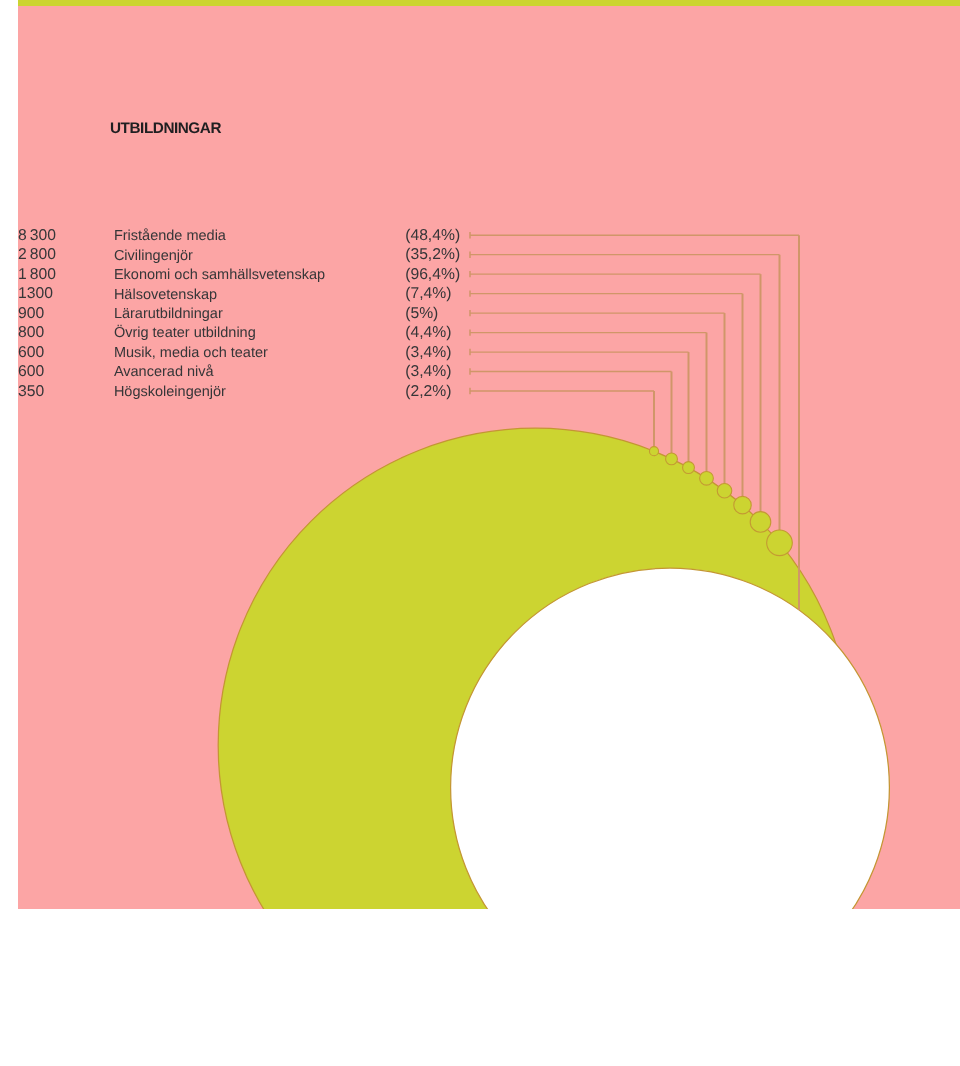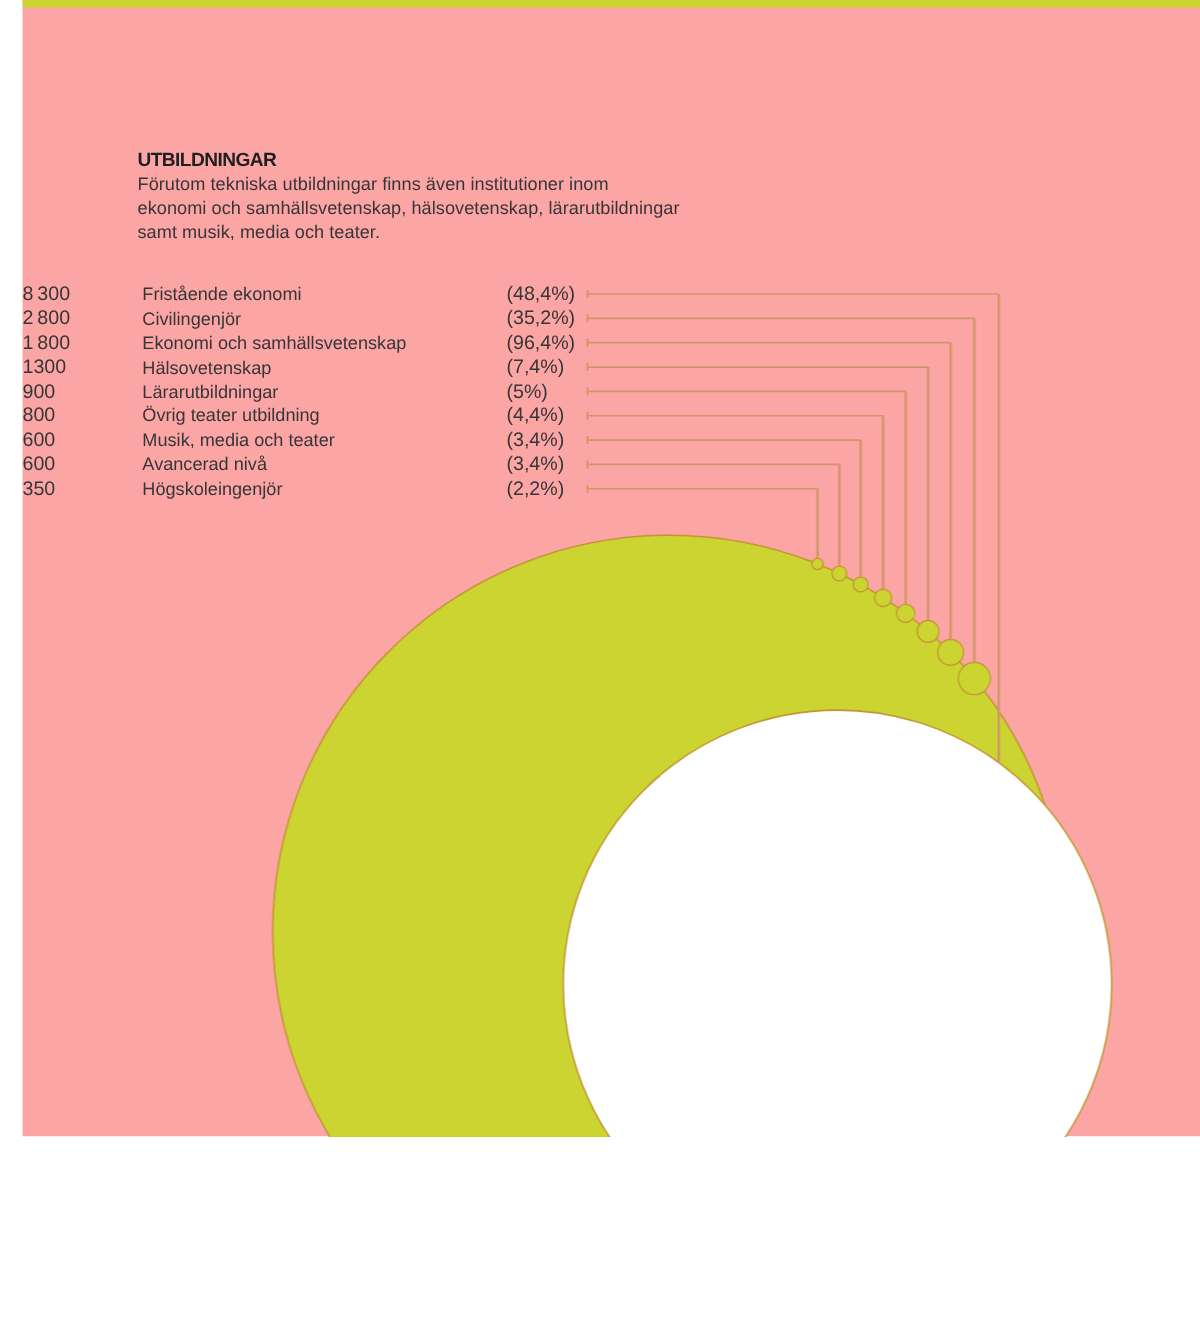--- a/index.html
+++ b/index.html
@@ -43,23 +43,20 @@
 </style>
 </head>
 <body>
 
 <div id="page">
 
   <div id="topbar"></div>
 
   <div id="headline">UTBILDNINGAR</div>
 
-  <div id="intro">Förutom tekniska utbildningar finns även institutioner inom
-ekonomi och samhällsvetenskap, hälsovetenskap, lärarutbildningar
-samt musik, media och teater.</div>
 
   <svg id="gfx" width="960" height="1066" viewBox="0 0 960 1066">
       <circle cx="517.4" cy="745.4" r="317.2" fill="#ccd431" stroke="#c49633" stroke-width="1.25"></circle>
       <circle cx="652" cy="787.5" r="219.4" fill="#ffffff" stroke="#c49633" stroke-width="1.25"></circle>
       <g>
         <line x1="452" y1="232" x2="452" y2="238.39999999999998" stroke="#d09669" stroke-width="1.5"></line>
         <line x1="452" y1="235.2" x2="781" y2="235.2" stroke="#d09669" stroke-width="1.35"></line>
         <line x1="781" y1="235.2" x2="781" y2="610.0306787075581" stroke="#d09669" stroke-width="2"></line>
         <line x1="452" y1="251.475" x2="452" y2="257.875" stroke="#d09669" stroke-width="1.5"></line>
         <line x1="452" y1="254.67499999999998" x2="761.5" y2="254.67499999999998" stroke="#d09669" stroke-width="1.35"></line>
@@ -93,21 +90,21 @@
         <circle cx="706.5" cy="490.7295659091932" r="7.2749999999999995" fill="#ccd431" stroke="#c49a33" stroke-width="1.1"></circle>
         <circle cx="688.5" cy="478.3033321061455" r="6.858935777509511" fill="#ccd431" stroke="#c49a33" stroke-width="1.1"></circle>
         <circle cx="670.5" cy="467.59389855512535" r="5.940012626249207" fill="#ccd431" stroke="#c49a33" stroke-width="1.1"></circle>
         <circle cx="653.5" cy="458.88188538942256" r="5.940012626249207" fill="#ccd431" stroke="#c49a33" stroke-width="1.1"></circle>
         <circle cx="636" cy="451.2063902801422" r="4.536759581463404" fill="#ccd431" stroke="#c49a33" stroke-width="1.1"></circle>
       </g>
     </svg>
 
   <div id="legend">
     <div class="legend-row" style="top: 227.1px;">
-      <span class="cat">Fristående ekonomi</span>
+      <span class="cat">Fristående media</span>
       <span class="val">8 300</span>
       <span class="pct">(48,4%)</span>
     </div>
     <div class="legend-row" style="top: 246.575px;">
       <span class="cat">Civilingenjör</span>
       <span class="val">2 800</span>
       <span class="pct">(35,2%)</span>
     </div>
     <div class="legend-row" style="top: 266.05px;">
       <span class="cat">Ekonomi och samhällsvetenskap</span>

